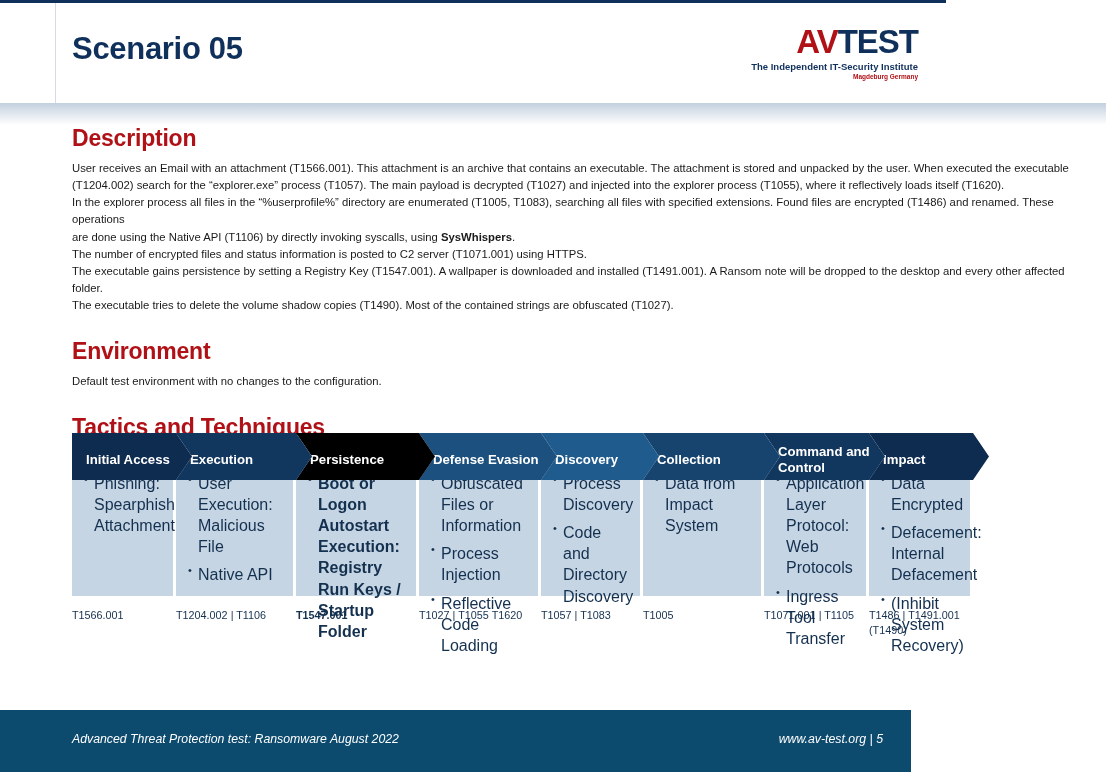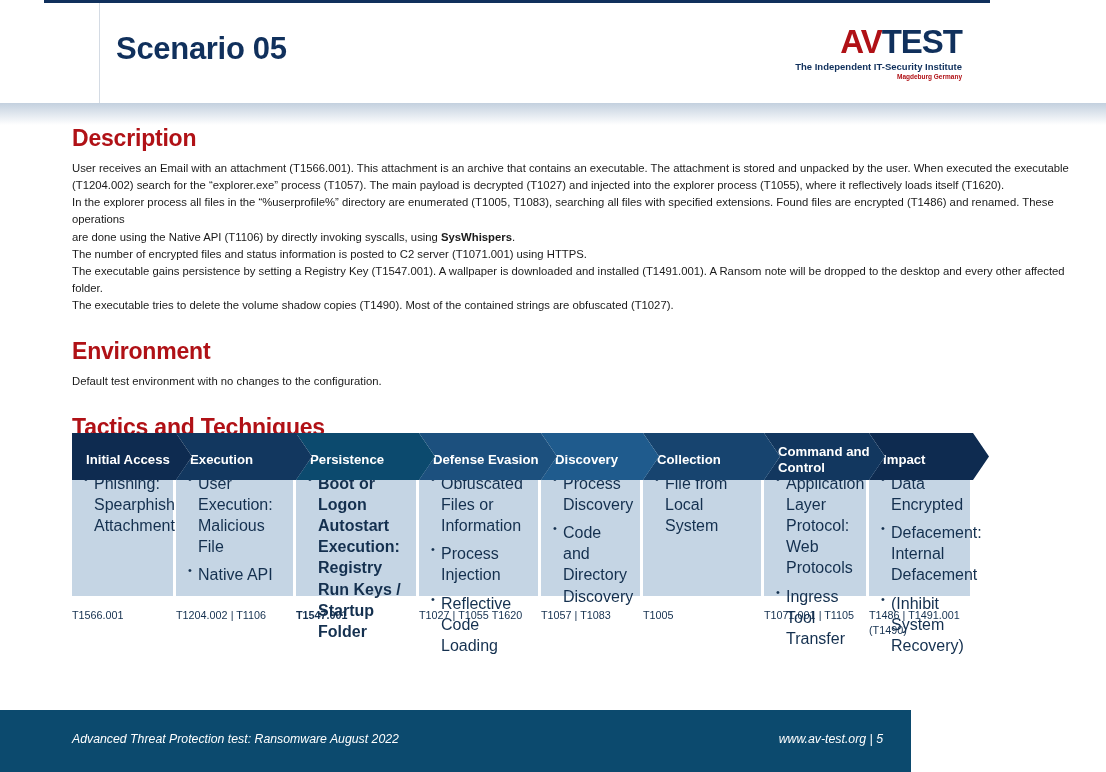--- a/index.html
+++ b/index.html
@@ -21,21 +21,20 @@
     height: 772px;
   }
   
   .header {
     position: absolute;
     top: 0; left: 0;
     width: 946px;
     height: 100px;
     background: #ffffff;
     border-top: 3px solid #10305c;
-    margin-left: 44px;
   }
   .left-rule {
     position: absolute;
     top: 0; left: 0;
     width: 55px;
     height: 103px;
     background: #ffffff;
     border-right: 1px solid #d4dbe4;
   }
   .slide-title {
@@ -243,21 +242,21 @@
   </div>
 
   <div class="matrix">
     <div class="chev-row" id="chev-row">
         <div class="chev" style="width: 120px; background: rgb(14, 43, 80); margin-left: 0px; z-index: 20; clip-path: polygon(0px 0px, calc(100% - 16px) 0px, 100% 50%, calc(100% - 16px) 100%, 0px 100%);">
           <span>Initial Access</span>
         </div>
         <div class="chev" style="width: 136px; background: rgb(18, 55, 95); margin-left: -16px; z-index: 19; clip-path: polygon(0px 0px, calc(100% - 16px) 0px, 100% 50%, calc(100% - 16px) 100%, 0px 100%, 16px 50%);">
           <span>Execution</span>
         </div>
-        <div class="chev" style="width: 139px; background: #0c4a6e; margin-left: -16px; z-index: 18; clip-path: polygon(0px 0px, calc(100% - 16px) 0px, 100% 50%, calc(100% - 16px) 100%, 0px 100%, 16px 50%);">
+        <div class="chev" style="width: 139px; background: #000000; margin-left: -16px; z-index: 18; clip-path: polygon(0px 0px, calc(100% - 16px) 0px, 100% 50%, calc(100% - 16px) 100%, 0px 100%, 16px 50%);">
           <span>Persistence</span>
         </div>
         <div class="chev" style="width: 138px; background: rgb(28, 80, 126); margin-left: -16px; z-index: 17; clip-path: polygon(0px 0px, calc(100% - 16px) 0px, 100% 50%, calc(100% - 16px) 100%, 0px 100%, 16px 50%);">
           <span>Defense Evasion</span>
         </div>
         <div class="chev" style="width: 118px; background: rgb(31, 91, 141); margin-left: -16px; z-index: 16; clip-path: polygon(0px 0px, calc(100% - 16px) 0px, 100% 50%, calc(100% - 16px) 100%, 0px 100%, 16px 50%);">
           <span>Discovery</span>
         </div>
         <div class="chev" style="width: 137px; background: rgb(23, 68, 111); margin-left: -16px; z-index: 15; clip-path: polygon(0px 0px, calc(100% - 16px) 0px, 100% 50%, calc(100% - 16px) 100%, 0px 100%, 16px 50%);">
           <span>Collection</span>
@@ -310,21 +309,21 @@
             <ul>
               <li>Process Discovery</li>
               <li>Code and Directory Discovery</li>
             </ul>
           </div>
           <div class="col-foot">T1057 | T1083</div>
         </div>
         <div class="col" style="width: 121px;">
           <div class="col-body">
             <ul>
-              <li>File from Local System</li>
+              <li>Data from Impact System</li>
             </ul>
           </div>
           <div class="col-foot">T1005</div>
         </div>
         <div class="col" style="width: 105px;">
           <div class="col-body">
             <ul>
               <li>Application Layer Protocol: Web Protocols</li>
               <li>Ingress Tool Transfer</li>
             </ul>

